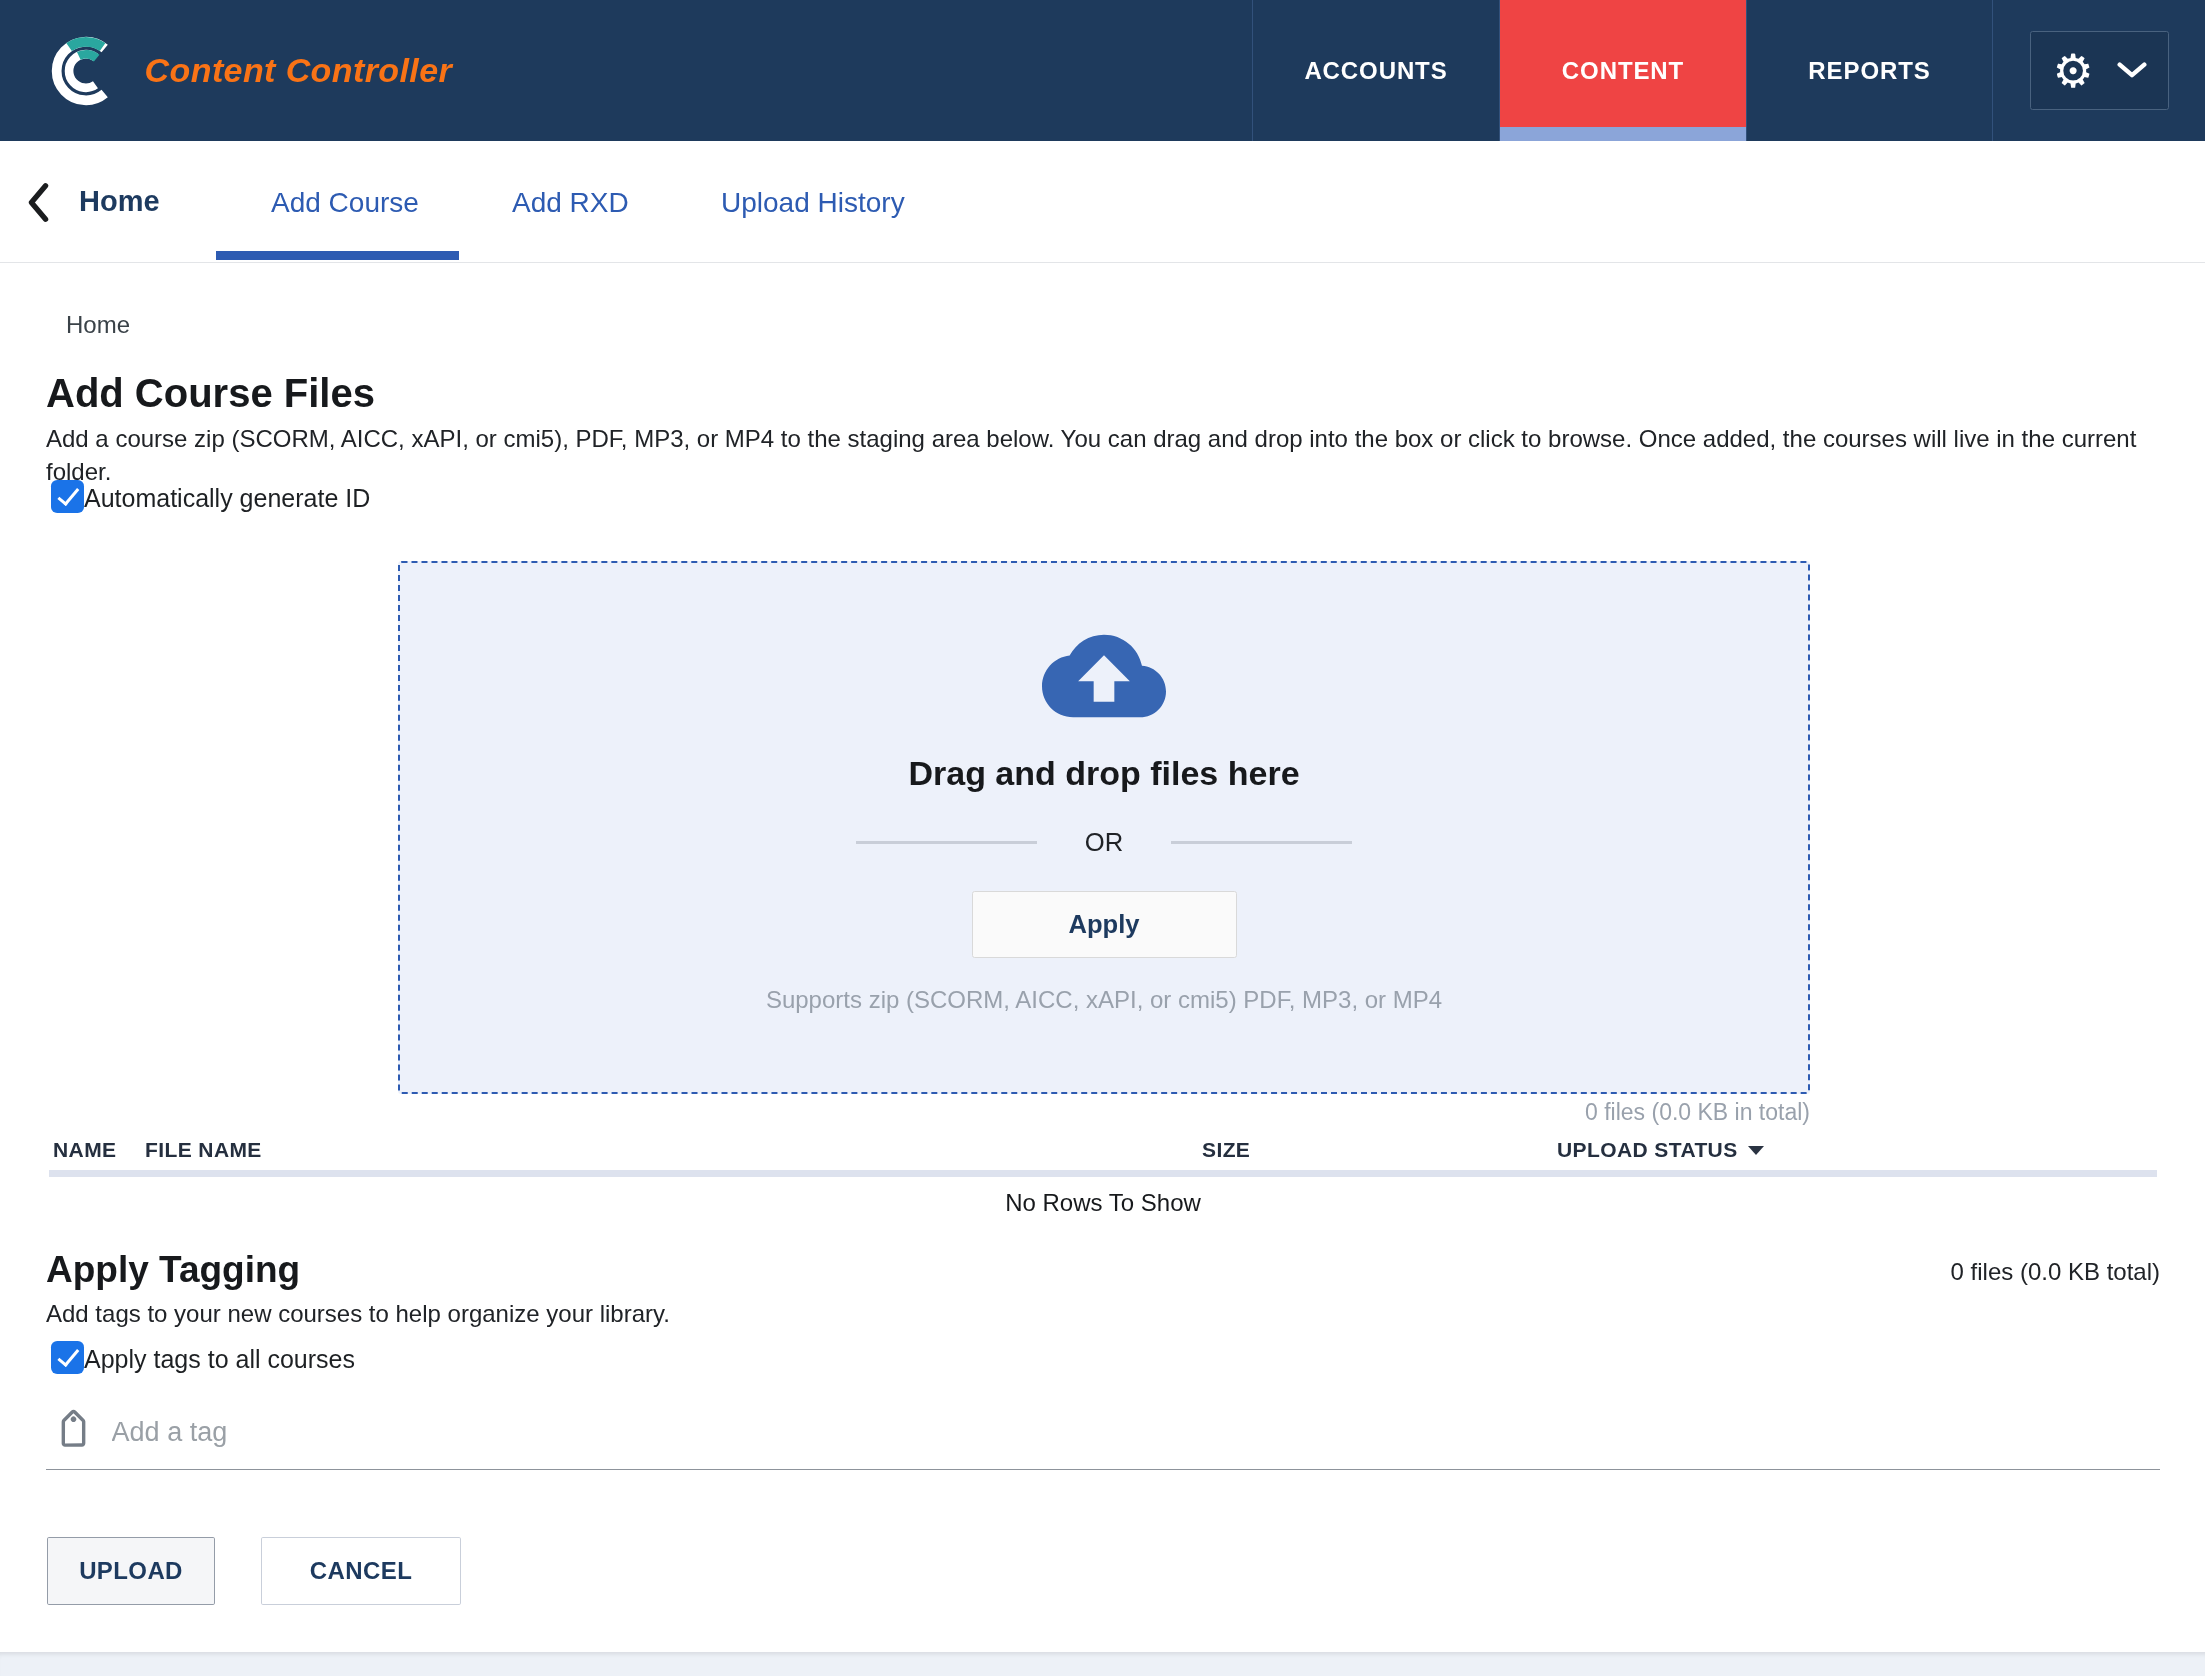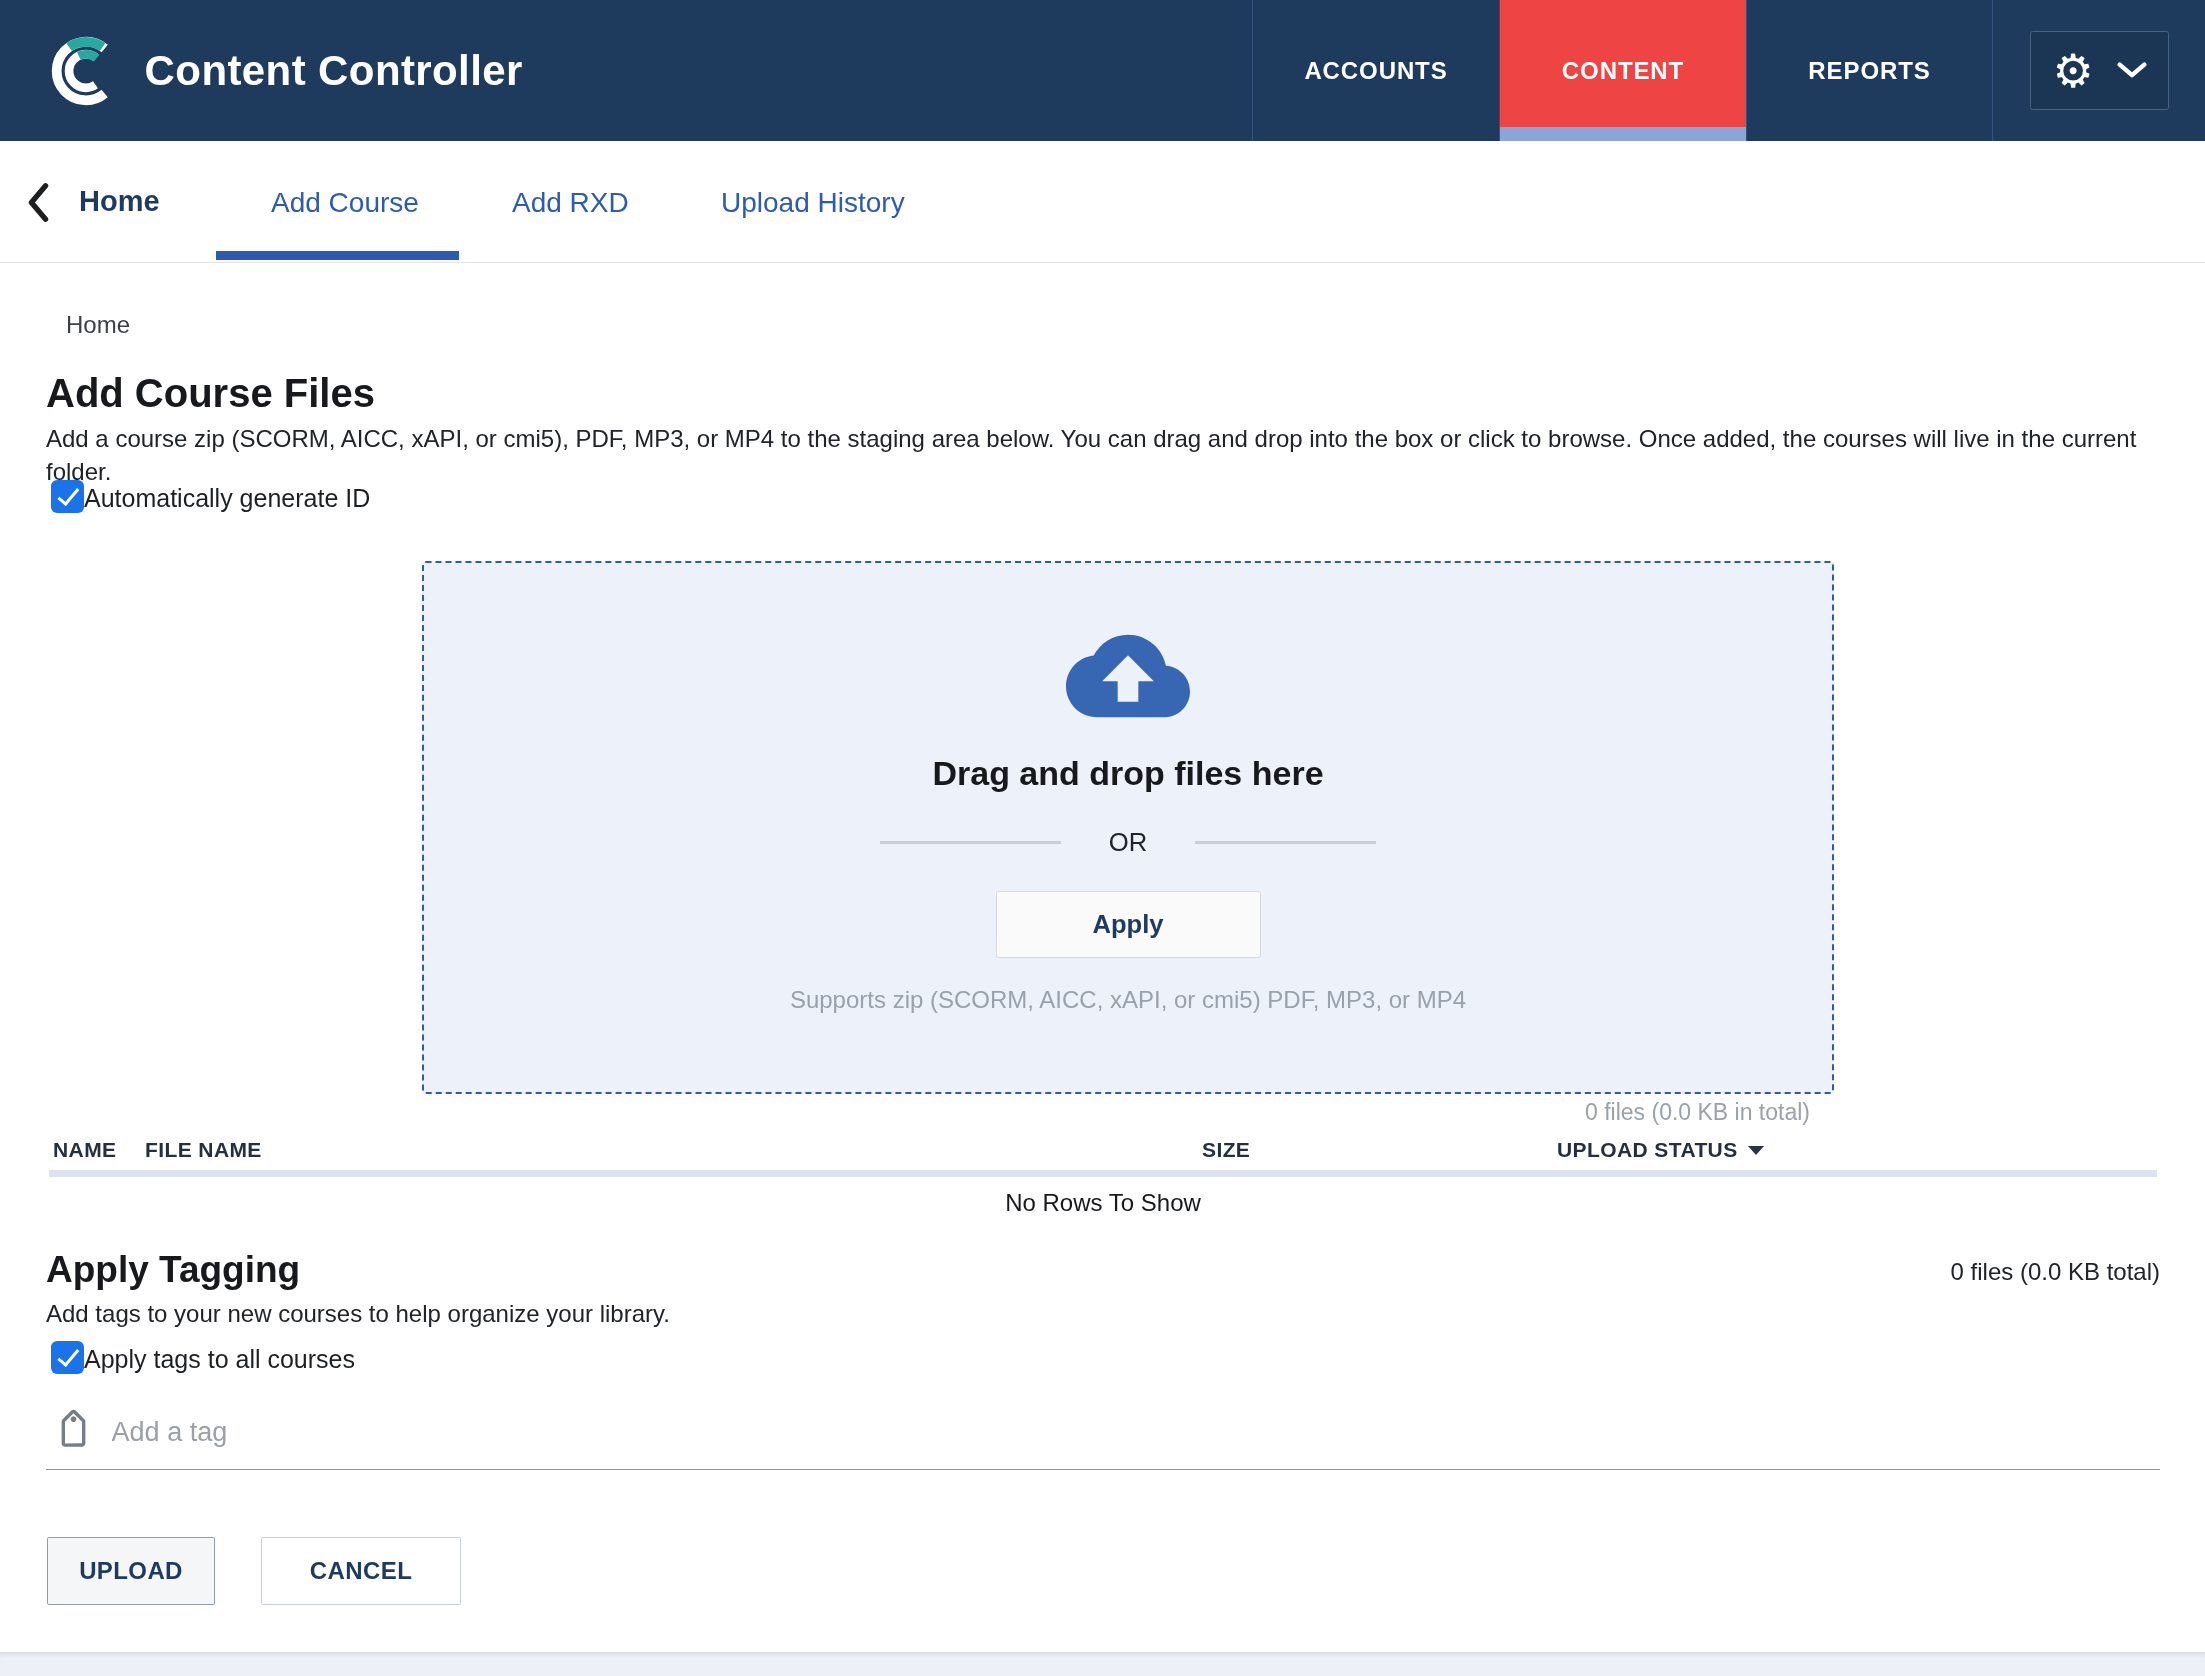--- a/index.html
+++ b/index.html
@@ -11,21 +11,21 @@
     overflow:hidden;
     color:#202327;
   }
 
   
   .topbar {
     position:absolute; top:0; left:0; width:2206px; height:141px;
     background:#1e3a5c; display:flex; align-items:stretch;
   }
   .brand { display:flex; align-items:center; padding-left:49px; gap:17.6px; }
-  .brand-text { color:#ffffff; font-size:42px; font-weight:600; letter-spacing:0.4px; }
+  .brand-text { color:#f97316; font-size:34px; font-weight:600; letter-spacing:0.4px;font-style:italic; }
   .top-tabs { margin-left:auto; display:flex; height:100%; }
   .top-tab {
     width:247px; display:flex; align-items:center; justify-content:center;
     color:#ffffff; font-size:24px; font-weight:700; letter-spacing:0.9px;
     border-left:0.9px solid #32517b; cursor:pointer; position:relative;
   }
   .top-tab.last { border-right:0.9px solid #32517b; }
   .top-tab.active { background:#ef4444; }
   .top-tab.active::after {
     content:""; position:absolute; left:0; right:0; bottom:0; height:14px; background:#8ba5d9;
@@ -74,21 +74,21 @@
   .checkbox::after {
     content:""; position:absolute; left:11.5px; top:3.5px; width:8px; height:17.6px;
     border:solid #ffffff; border-width:0 3.5px 3.5px 0; transform:rotate(40deg);
   }
   .checkbox-label { font-size:25px; color:#1d2023; }
 
   
   .dropzone {
     position:absolute; left:398px; top:561px; width:1412px; height:533px;
     background:#edf1fa; border:2.6px dashed #2d5bb2; border-radius:3.5px;
-    display:flex; flex-direction:column; align-items:center; cursor:pointer;margin-left:24px;
+    display:flex; flex-direction:column; align-items:center; cursor:pointer;
   }
   .cloud-icon { margin-top:51px; }
   .dz-title { margin-top:16px; font-size:34px; font-weight:700; color:#17191c; }
   .or-row { margin-top:35px; display:flex; align-items:center;gap:21px; }
   .or-line { width:181px; height:2.6px; background:#c9ced8; }
   .or-text { font-size:25.6px; color:#202327; margin:0 26.5px; }
   .browse-btn {
     margin-top:34px; width:265px; height:67px; background:#fafafa;
     border:1.8px solid #d9d9d9; border-radius:2.6px; font-size:25.6px; font-weight:700;
     color:#1d3a5f; cursor:pointer; font-family:"Liberation Sans", sans-serif;

